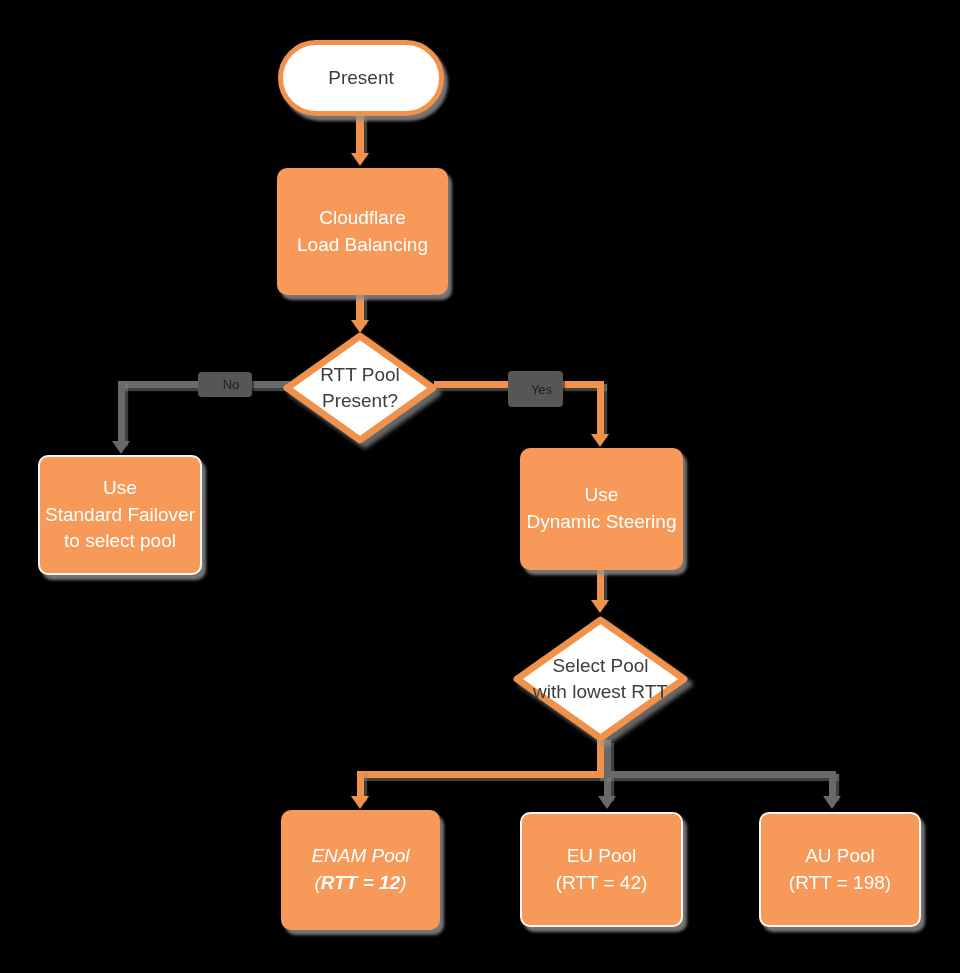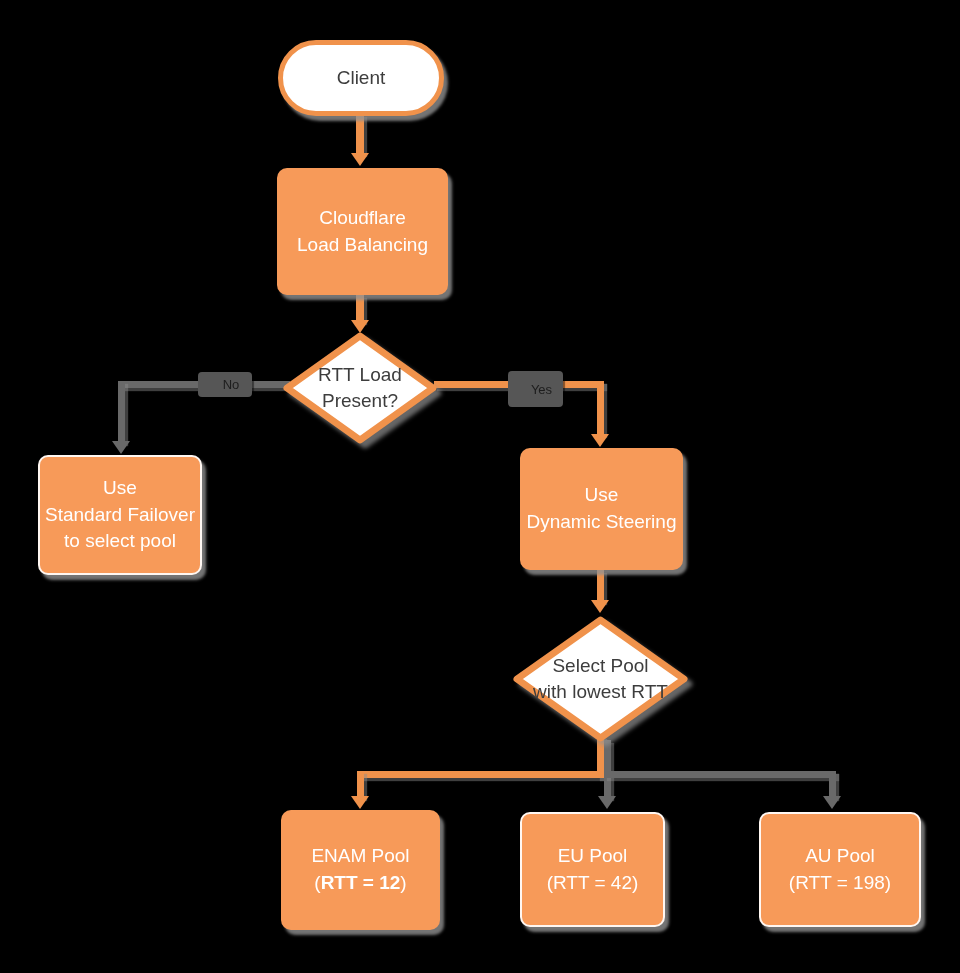--- a/index.html
+++ b/index.html
@@ -44,21 +44,21 @@
     font-size:13px;display:flex;align-items:center;justify-content:center;
     border-radius:4px;box-shadow:2px 2px 1px rgba(0,0,0,0.45);padding-left:12px;
   }
   .diamond-wrap{position:absolute;z-index:3;}
   .diamond-wrap svg{display:block;filter:drop-shadow(5px 5px 2px rgba(145,145,145,0.7));}
   .diamond-text{
     position:absolute;inset:0;display:flex;align-items:center;justify-content:center;
     text-align:center;color:var(--dark-text);font-size:19px;line-height:1.35;
     white-space:pre-line;
   }
-  .pool-inner{white-space:normal;}
+  .pool-inner{white-space:normal;font-style:italic;}
   .pool-inner .bold{font-weight:bold;margin-top:28px;}
 
   
   #node-client{left:278px;top:40px;width:166px;height:76px;}
   #conn-client-cf{left:356px;top:114px;width:8px;height:40px;}
   #arr-cf{left:351px;top:153px;}
   #node-cloudflare{left:277px;top:168px;width:171px;height:127px;}
   #conn-cf-d1{left:356px;top:295px;width:8px;height:27px;}
   #arr-d1{left:351px;top:320px;}
   #diamond-rtt{left:283px;top:332px;width:154px;height:112px;}
@@ -78,21 +78,21 @@
   #conn-sel-v{left:597px;top:736px;width:7px;height:42px;}
   #conn-enam-h{left:357px;top:771px;width:247px;height:7px;}
   #conn-enam-v{left:357px;top:771px;width:7px;height:27px;}
   #arr-enam{left:351px;top:796px;}
   #conn-eu-v{left:604px;top:740px;width:7px;height:58px;}
   #arr-eu{left:598px;top:796px;}
   #conn-au-h{left:604px;top:771px;width:232px;height:7px;}
   #conn-au-v{left:829px;top:771px;width:7px;height:27px;}
   #arr-au{left:823px;top:796px;}
   #node-enam{left:281px;top:810px;width:159px;height:120px;}
-  #node-eu{left:520px;top:812px;width:145px;height:115px;}
+  #node-eu{left:520px;top:812px;width:163px;height:115px;}
   #node-au{left:759px;top:812px;width:162px;height:115px;}
 </style>
 </head>
 <body>
 
 <div id="canvas">
 
   <div class="vline orange-line" id="conn-client-cf"></div>
   <div class="arrow orange" id="arr-cf"></div>
 
@@ -123,33 +123,33 @@
   <div class="arrow gray" id="arr-au"></div>
 
   <div class="edge-label" id="label-no">
     <span>No</span>
   </div>
   <div class="edge-label" id="label-yes">
     <span>Yes</span>
   </div>
 
   <div class="node terminator" id="node-client">
-    <span>Client</span>
+    <span>Present</span>
   </div>
 
   <div class="node rect" id="node-cloudflare">
     <span>Cloudflare
 Load Balancing</span>
   </div>
 
   <div class="diamond-wrap" id="diamond-rtt">
     <svg width="154" height="112" viewBox="0 0 154 112">
       <polygon points="77,4 150,56 77,108 4,56" fill="#ffffff" stroke="#F0924B" stroke-width="7" stroke-linejoin="round"></polygon>
     </svg>
-    <div class="diamond-text">RTT Load
+    <div class="diamond-text">RTT Pool
 Present?</div>
   </div>
 
   <div class="node rect bordered" id="node-failover">
     <span>Use
 Standard Failover
 to select pool</span>
   </div>
 
   <div class="node rect" id="node-dynamic">

